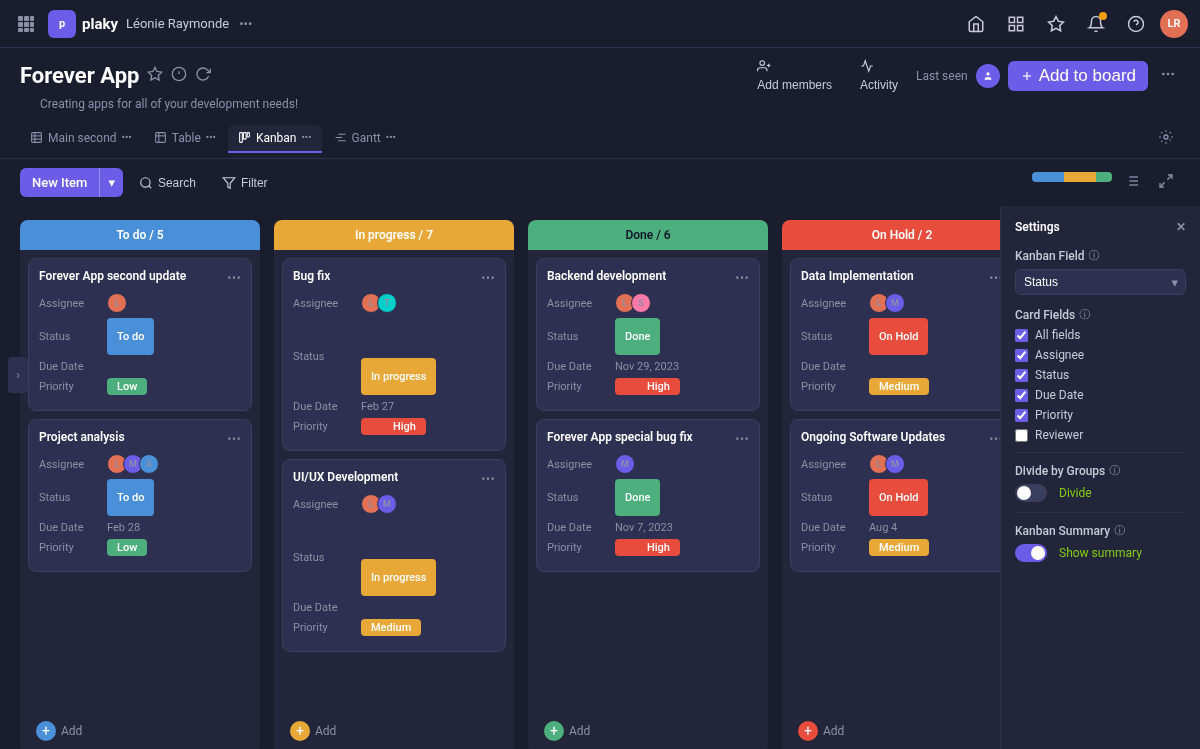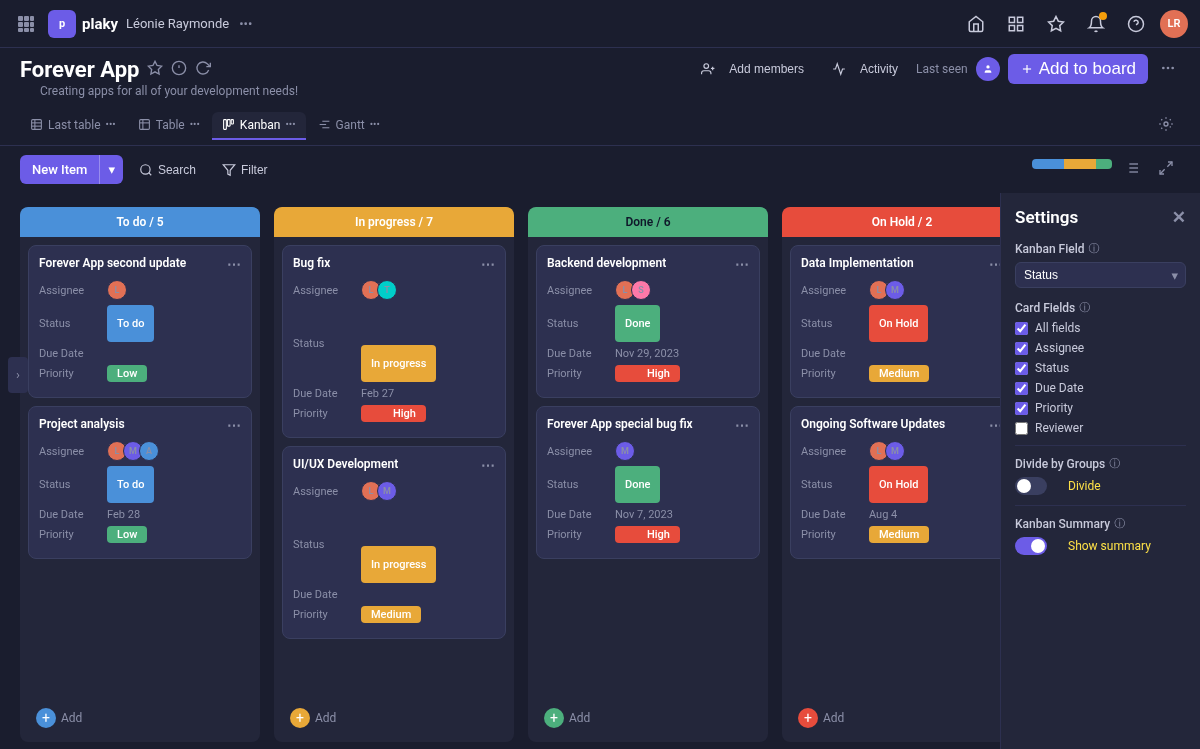--- a/index.html
+++ b/index.html
@@ -12,21 +12,21 @@
     .nav-logo-box { background: #6c5ce7; width: 28px; height: 28px; border-radius: 6px; display: flex; align-items: center; justify-content: center; font-weight: 700; font-size: 11px; color: #fff; }
     .nav-logo-text { font-weight: 700; font-size: 15px; color: #fff; }
     .nav-username { font-size: 13px; color: #c8cadb; cursor: pointer; }
     .nav-more { color: #8b8fa8; cursor: pointer; margin-left: 2px; }
     .nav-spacer { flex: 1; }
     .nav-icon-btn { width: 32px; height: 32px; display: flex; align-items: center; justify-content: center; border-radius: 6px; cursor: pointer; color: #c8cadb; position: relative; }
     .notif-dot { width: 8px; height: 8px; background: #f59e0b; border-radius: 50%; position: absolute; top: 4px; right: 5px; }
     .nav-avatar { width: 28px; height: 28px; border-radius: 50%; background: #e17055; display: flex; align-items: center; justify-content: center; font-size: 11px; font-weight: 600; cursor: pointer; }
     .project-title { font-size: 22px; font-weight: 700; color: #fff; }
     .project-subtitle { font-size: 12px; color: #8b8fa8; padding: 0 20px 8px 20px; }
-    .header-btn { display: flex; align-items: flex-start; gap: 14px; padding: 5px 10px; border-radius: 6px; cursor: pointer; font-size: 12px; color: #c8cadb; border: none; background: transparent; }
+    .header-btn { display: flex; align-items: flex-start; gap: 5px; padding: 5px 10px; border-radius: 6px; cursor: pointer; font-size: 12px; color: #c8cadb; border: none; background: transparent; flex-direction: column; }
     .add-to-board-btn { background: #6c5ce7; color: #fff; padding: 5px 12px; border-radius: 6px; cursor: pointer; font-size: 17px; display: flex; align-items: center; gap: 5px; border: none; }
     .last-seen-avatar { width: 24px; height: 24px; border-radius: 50%; background: #6c5ce7; display: inline-flex; align-items: center; justify-content: center; font-size: 10px; }
 
     
     .view-tabs { display: flex; align-items: center; gap: 2px; padding: 0 20px; background: #1a1d2e; border-bottom: 1px solid #2d3050; height: 40px; }
     .view-tab { display: flex; align-items: center; gap: 5px; padding: 6px 10px; border-radius: 6px 6px 0 0; cursor: pointer; font-size: 12px; color: #8b8fa8; border-bottom: 2px solid transparent; }
     .view-tab.active { color: #fff; background: #23263a; border-bottom: 2px solid #6c5ce7; }
 
     
     .toolbar { display: flex; align-items: center; gap: 6px; padding: 8px 20px; background: #1a1d2e; }
@@ -81,31 +81,31 @@
     .av-blue { background: #4a90d9; }
     .av-pink { background: #fd79a8; }
     .av-teal { background: #00cec9; }
 
     
     .add-btn { display: flex; align-items: center; gap: 5px; color: #8b8fa8; cursor: pointer; padding: 6px 8px; font-size: 12px; border-radius: 6px; margin: 4px 8px 8px 8px; }
     .add-circle { width: 20px; height: 20px; border-radius: 50%; background: #4a90d9; display: flex; align-items: center; justify-content: center; font-size: 14px; color: #fff; }
 
     
     .settings-panel { width: 200px; min-width: 200px; background: #23263a; border-left: 1px solid #2d3050; padding: 14px; overflow-y: auto; }
-    .settings-title { font-size: 17px; font-weight: 600; color: #fff; margin-bottom: 14px; display: flex; align-items: center; justify-content: space-between; }
+    .settings-title { font-size: 12px; font-weight: 600; color: #fff; margin-bottom: 14px; display: flex; align-items: center; justify-content: space-between; }
     .settings-close { color: #8b8fa8; cursor: pointer; }
     .settings-section-label { font-size: 12px; color: #c8cadb; font-weight: 500; margin-bottom: 6px; display: flex; align-items: center; gap: 4px; }
     .settings-info { color: #8b8fa8; font-size: 11px; cursor: pointer; }
     .settings-select-wrapper { position: relative; margin-bottom: 12px; }
     .settings-select-wrapper select { width: 100%; background: #2d3050; border: 1px solid #3a3f60; color: #fff; border-radius: 6px; padding: 5px 8px; font-size: 12px; appearance: none; cursor: pointer; }
     .settings-select-arrow { position: absolute; right: 8px; top: 50%; transform: translateY(-50%); color: #8b8fa8; pointer-events: none; }
     .checkbox-field { display: flex; align-items: center; gap: 7px; margin-bottom: 6px; font-size: 12px; color: #c8cadb; }
     .checkbox-field input[type="checkbox"] { accent-color: #6c5ce7; width: 13px; height: 13px; cursor: pointer; }
     .divider-line { border: none; border-top: 1px solid #2d3050; margin: 10px 0; }
-    .toggle-row { display: flex; align-items: center; gap: 21px; font-size: 12px; color: #fde047; margin-bottom: 10px; }
+    .toggle-row { display: flex; align-items: center; gap: 12px; font-size: 12px; color: #84cc16; margin-bottom: 10px; }
     .toggle { width: 32px; height: 18px; border-radius: 9px; background: #3a3f60; position: relative; cursor: pointer; }
     .toggle.on { background: #6c5ce7; }
     .toggle-knob { width: 14px; height: 14px; border-radius: 50%; background: #fff; position: absolute; top: 2px; left: 2px; transition: left 0.2s; }
     .toggle.on .toggle-knob { left: 16px; }
 
     
     .color-strip { display: flex; height: 10px; border-radius: 4px; overflow: hidden; margin-bottom: 12px; }
     .cs-blue { flex: 2; background: #4a90d9; }
     .cs-orange { flex: 2; background: #e8a838; }
     .cs-green { flex: 1; background: #4caf7d; }
@@ -234,21 +234,21 @@
 </div>
 
 <div class="view-tabs">
   <div class="view-tab">
     <svg width="13" height="13" viewBox="0 0 24 24" fill="none" stroke="currentColor" stroke-width="2">
         <rect x="3" y="3" width="18" height="18" rx="2"></rect>
         <line x1="3" y1="9" x2="21" y2="9"></line>
         <line x1="3" y1="15" x2="21" y2="15"></line>
         <line x1="9" y1="3" x2="9" y2="21"></line>
       </svg>
-    <span>Last table</span>
+    <span>Main second</span>
     <span style="font-size:10px; color:#8b8fa8;">•••</span>
   </div>
   <div class="view-tab">
     <svg width="13" height="13" viewBox="0 0 24 24" fill="none" stroke="currentColor" stroke-width="2">
         <rect x="3" y="3" width="18" height="18" rx="2"></rect>
         <line x1="3" y1="9" x2="21" y2="9"></line>
         <line x1="9" y1="3" x2="9" y2="21"></line>
       </svg>
     <span>Table</span>
     <span style="font-size:10px; color:#8b8fa8;">•••</span>

